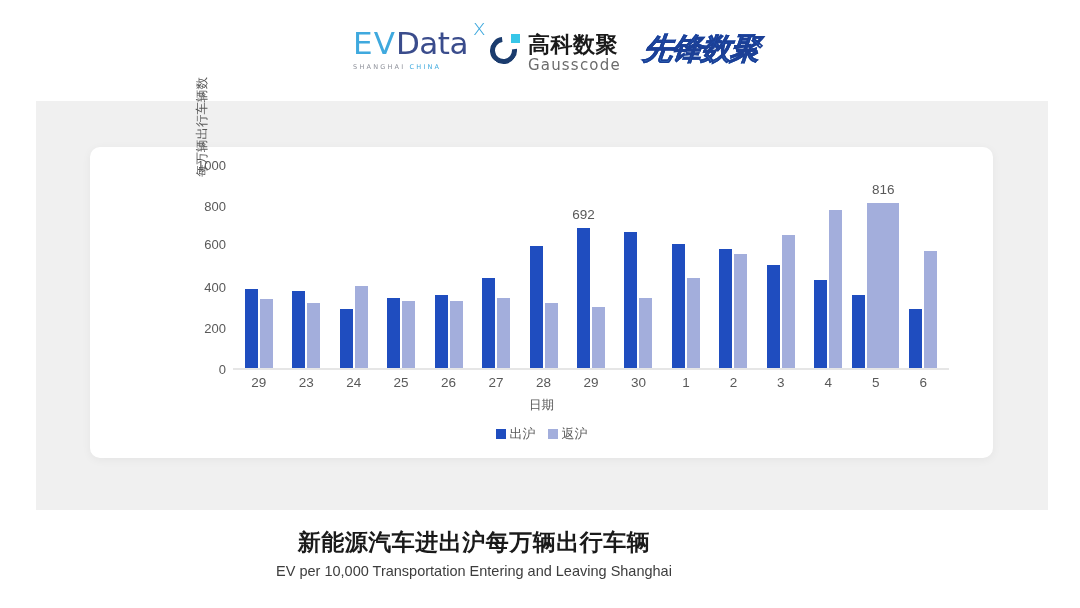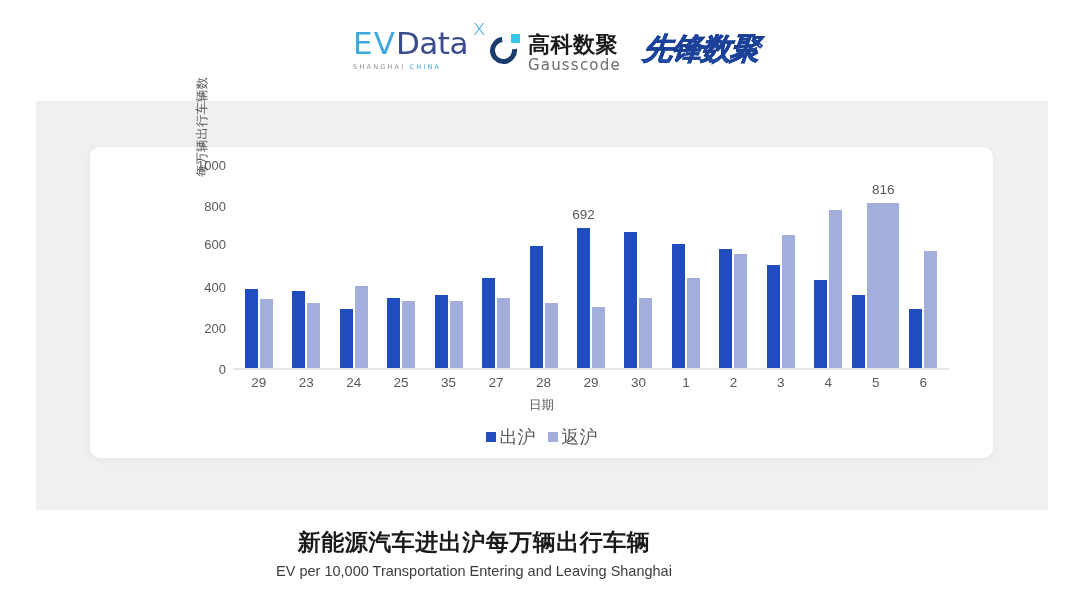--- a/index.html
+++ b/index.html
@@ -162,21 +162,21 @@
     font-family: "DejaVu Sans", "Liberation Sans", sans-serif;
   }
 
   .legend {
     position: absolute; left: 0; top: 278px; width: 903px;
     display: flex; align-items: center; justify-content: center; gap: 12px;
   }
   .legend-item { display: flex; align-items: center; gap: 4px; }
   .legend-swatch { width: 10px; height: 10px; display: inline-block; }
   .legend-label {
-    font-size: 18px; color: #595959;
+    font-size: 13px; color: #595959;
     font-family: "DejaVu Sans", "Liberation Sans", sans-serif;
   }
 
   
   .footer { position: absolute; left: 0; top: 528px; width: 948px; text-align: center; }
   .footer-cn {
     font-size: 23px; font-weight: bold; color: #1a1a1a;
     letter-spacing: 0.5px; line-height: 1.25;
     font-family: "DejaVu Sans", sans-serif;
   }
@@ -296,21 +296,21 @@
             <div class="bar in" style="height: 118.116px; background: rgb(163, 174, 220);"></div>
           </div>
         </div>
       <div class="baseline"></div>
 
       <div class="x-labels">
           <div class="x-label" style="left: 23.7333px;">29</div>
           <div class="x-label" style="left: 71.2px;">23</div>
           <div class="x-label" style="left: 118.667px;">24</div>
           <div class="x-label" style="left: 166.133px;">25</div>
-          <div class="x-label" style="left: 213.6px;">35</div>
+          <div class="x-label" style="left: 213.6px;">26</div>
           <div class="x-label" style="left: 261.067px;">27</div>
           <div class="x-label" style="left: 308.533px;">28</div>
           <div class="x-label" style="left: 356px;">29</div>
           <div class="x-label" style="left: 403.467px;">30</div>
           <div class="x-label" style="left: 450.933px;">1</div>
           <div class="x-label" style="left: 498.4px;">2</div>
           <div class="x-label" style="left: 545.867px;">3</div>
           <div class="x-label" style="left: 593.333px;">4</div>
           <div class="x-label" style="left: 640.8px;">5</div>
           <div class="x-label" style="left: 688.267px;">6</div>

